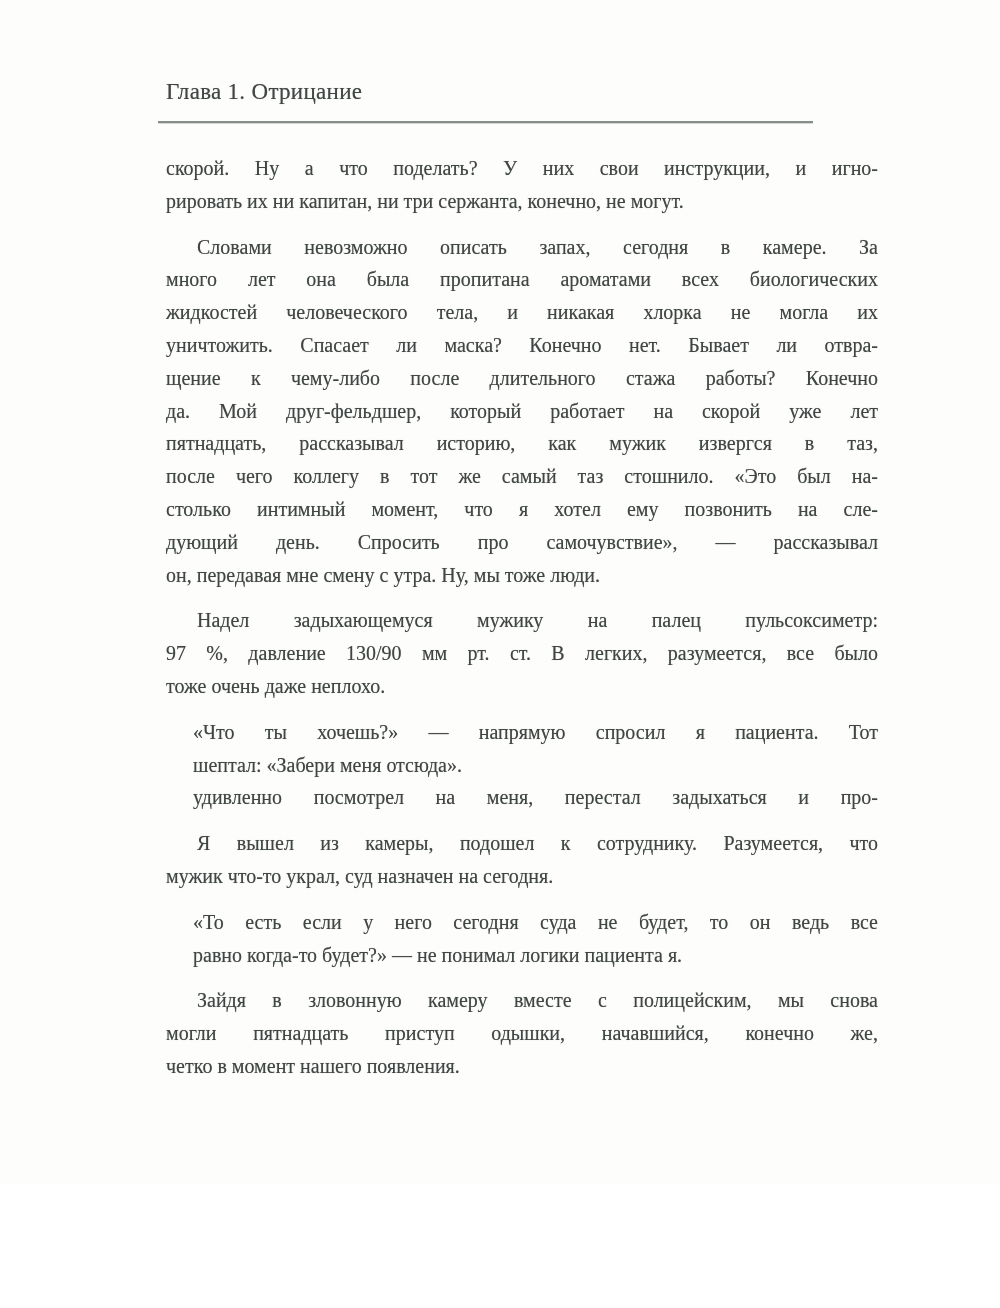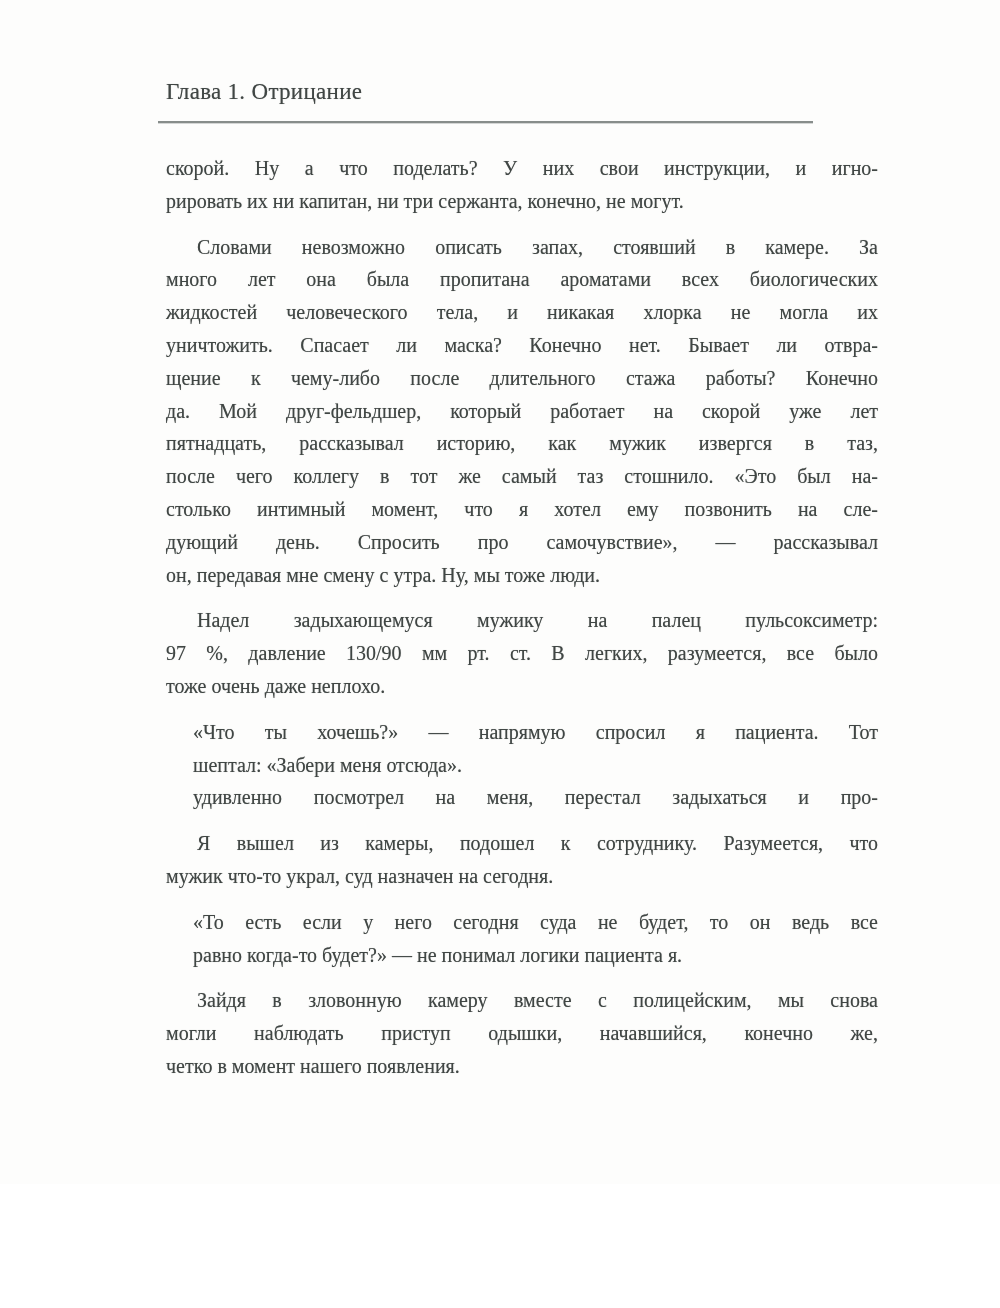--- a/index.html
+++ b/index.html
@@ -73,21 +73,21 @@
   <div class="running-header">Глава 1. Отрицание</div>
 
   <div class="header-rule"></div>
 
   <div class="body-text">
       <div class="paragraph continuation">
         <div class="line first full">скорой. Ну а что поделать? У них свои инструкции, и игно-</div>
         <div class="line last">рировать их ни капитан, ни три сержанта, конечно, не могут.</div>
       </div>
       <div class="paragraph narrative">
-        <div class="line first full">Словами невозможно описать запах, стоявший в камере. За</div>
+        <div class="line first full">Словами невозможно описать запах, сегодня в камере. За</div>
         <div class="line full">много лет она была пропитана ароматами всех биологических</div>
         <div class="line full">жидкостей человеческого тела, и никакая хлорка не могла их</div>
         <div class="line full">уничтожить. Спасает ли маска? Конечно нет. Бывает ли отвра-</div>
         <div class="line full">щение к чему-либо после длительного стажа работы? Конечно</div>
         <div class="line full">да. Мой друг-фельдшер, который работает на скорой уже лет</div>
         <div class="line full">пятнадцать, рассказывал историю, как мужик извергся в таз,</div>
         <div class="line full">после чего коллегу в тот же самый таз стошнило. «Это был на-</div>
         <div class="line full">столько интимный момент, что я хотел ему позвонить на сле-</div>
         <div class="line full">дующий день. Спросить про самочувствие», — рассказывал</div>
         <div class="line last">он, передавая мне смену с утра. Ну, мы тоже люди.</div>
@@ -107,21 +107,21 @@
         <div class="line last">мужик что-то украл, суд назначен на сегодня.</div>
       </div>
       <div class="paragraph dialogue">
         <div class="line first full">«То есть если у него сегодня суда не будет, то он ведь все</div>
         <div class="line last">равно когда-то будет?» — не понимал логики пациента я.</div>
       </div>
       <div class="paragraph dialogue">
       </div>
       <div class="paragraph narrative">
         <div class="line first full">Зайдя в зловонную камеру вместе с полицейским, мы снова</div>
-        <div class="line full">могли наблюдать приступ одышки, начавшийся, конечно же,</div>
+        <div class="line full">могли пятнадцать приступ одышки, начавшийся, конечно же,</div>
         <div class="line last">четко в момент нашего появления.</div>
       </div>
     </div>
 
   <div class="footer-page-number">18</div>
 
   <div class="footer-rule"></div>
 
 </div>
 

